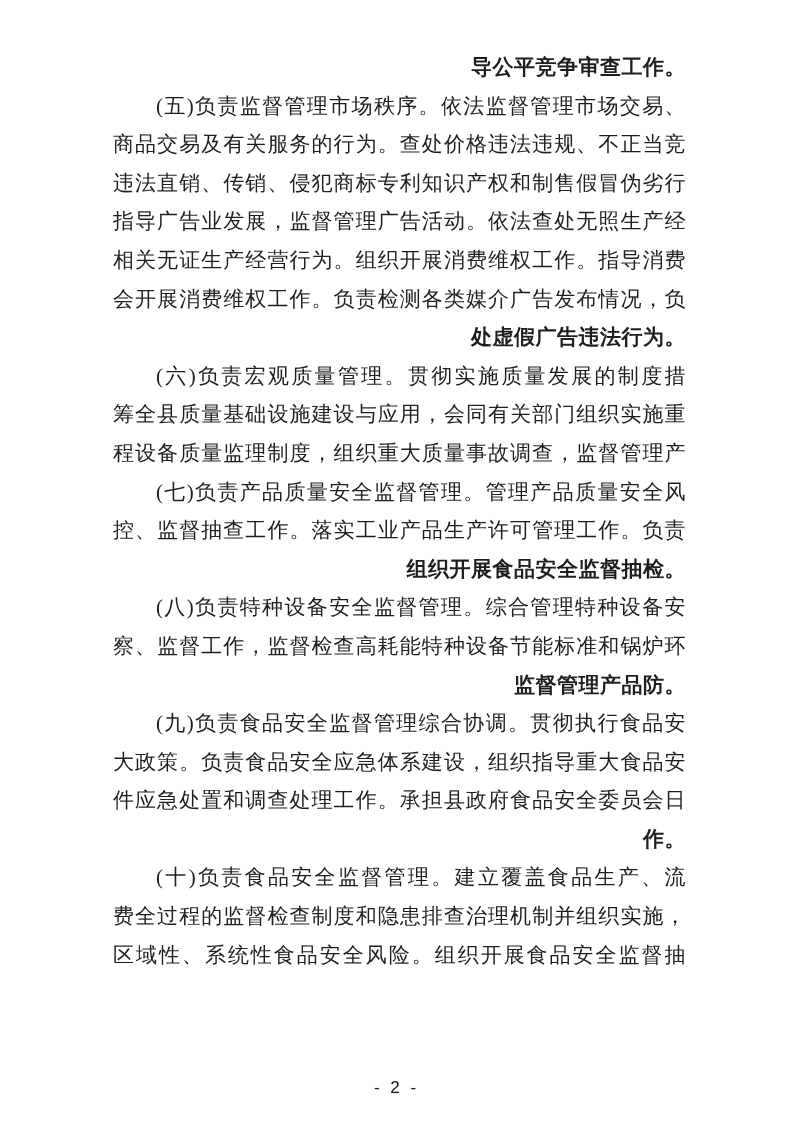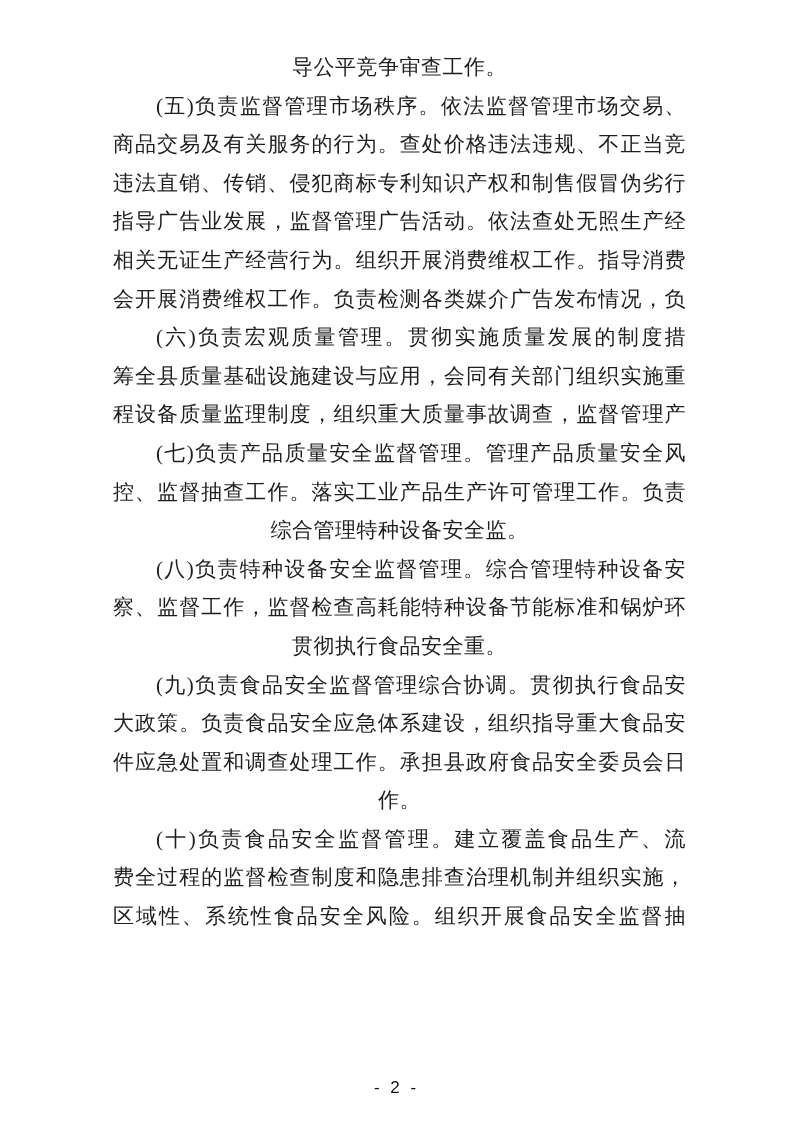--- a/index.html
+++ b/index.html
@@ -33,22 +33,23 @@
     letter-spacing: 0.5px;
     text-align: justify;
     text-align-last: justify;
     overflow: hidden;
     white-space: normal;
   }
   .line.start {
     text-indent: 43px; 
   }
   .line.end {
-    text-align: center;
+    text-align: right;
     text-align-last: auto;
+    font-weight: bold;
   }
   .page-number {
     position: absolute;
     top: 1078px;
     left: 0;
     width: 100%;
     text-align: center;
     font-size: 17px;
     letter-spacing: 3px;
     font-family: "Liberation Sans", "DejaVu Sans", sans-serif;
@@ -60,29 +61,30 @@
 
 <div class="page">
   <div class="text-block">
     <div class="line end">导公平竞争审查工作。</div>
     <div class="line start">(五)负责监督管理市场秩序。依法监督管理市场交易、网络</div>
     <div class="line">商品交易及有关服务的行为。查处价格违法违规、不正当竞争、</div>
     <div class="line">违法直销、传销、侵犯商标专利知识产权和制售假冒伪劣行为。</div>
     <div class="line">指导广告业发展，监督管理广告活动。依法查处无照生产经营和</div>
     <div class="line">相关无证生产经营行为。组织开展消费维权工作。指导消费者协</div>
     <div class="line">会开展消费维权工作。负责检测各类媒介广告发布情况，负责查</div>
+    <div class="line end">处虚假广告违法行为。</div>
     <div class="line start">(六)负责宏观质量管理。贯彻实施质量发展的制度措施。统</div>
     <div class="line">筹全县质量基础设施建设与应用，会同有关部门组织实施重大工</div>
     <div class="line">程设备质量监理制度，组织重大质量事故调查，监督管理产品防</div>
     <div class="line start">(七)负责产品质量安全监督管理。管理产品质量安全风险监</div>
     <div class="line">控、监督抽查工作。落实工业产品生产许可管理工作。负责相关</div>
-    <div class="line end">综合管理特种设备安全监。</div>
+    <div class="line end">组织开展食品安全监督抽检。</div>
     <div class="line start">(八)负责特种设备安全监督管理。综合管理特种设备安全监</div>
     <div class="line">察、监督工作，监督检查高耗能特种设备节能标准和锅炉环境保</div>
-    <div class="line end">贯彻执行食品安全重。</div>
+    <div class="line end">监督管理产品防。</div>
     <div class="line start">(九)负责食品安全监督管理综合协调。贯彻执行食品安全重</div>
     <div class="line">大政策。负责食品安全应急体系建设，组织指导重大食品安全事</div>
     <div class="line">件应急处置和调查处理工作。承担县政府食品安全委员会日常工</div>
     <div class="line end">作。</div>
     <div class="line start">(十)负责食品安全监督管理。建立覆盖食品生产、流通、消</div>
     <div class="line">费全过程的监督检查制度和隐患排查治理机制并组织实施，防范</div>
     <div class="line">区域性、系统性食品安全风险。组织开展食品安全监督抽检、风</div>
   </div>
   <div class="page-number">- 2 -</div>
 </div>

